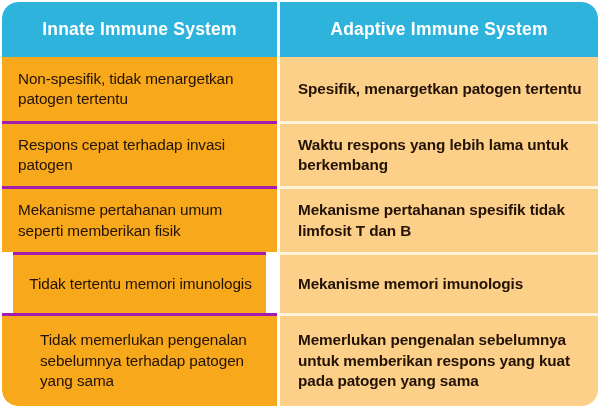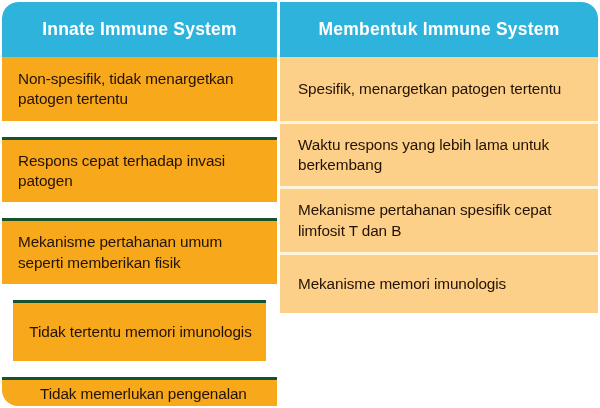--- a/index.html
+++ b/index.html
@@ -96,50 +96,51 @@
     color: #231206;
     letter-spacing: -0.1px;
   }
   .col-left .cell {
     background: #F7A81B;
   }
   .col-right .cell {
     background: #FCD089;
     padding-left: 18px;
     padding-right: 12px;
+    font-weight: bold;
   }
 
   
   .cell.r0 { flex: 0 0 64px; }
   .cell.r1 { flex: 0 0 65px; }
   .cell.r2 { flex: 0 0 66px; }
   .cell.r3 { flex: 0 0 61px; }
   .cell.r4 { flex: 1 1 auto; }
 
   
-  .col-left .cell + .cell { border-top: 3px solid #14532d; margin-top: 16px; }
+  .col-left .cell + .cell { border-top: 3px solid #a21caf; }
   .col-right .cell + .cell { border-top: 3px solid #FEF4DA; }
 
   .col-left .cell.r4 { border-bottom-left-radius: 16px; padding-left: 38px; }
   .col-right .cell.r4 { border-bottom-right-radius: 16px; }
 
   .cell-text { display: block; }
 </style>
 </head>
 <body>
 
 <div id="table-wrap">
   <div class="comparison-table">
 
     <div class="table-header">
       <div class="header-cell col-left">
         <span class="cell-text">Innate Immune System</span>
       </div>
       <div class="header-cell col-right">
-        <span class="cell-text">Membentuk Immune System</span>
+        <span class="cell-text">Adaptive Immune System</span>
       </div>
     </div>
 
     <div class="table-body">
 
       <div class="column col-left">
         <div class="cell r0">
           <span class="cell-text">Non-spesifik, tidak menargetkan patogen tertentu</span>
         </div>
         <div class="cell r1">
@@ -157,22 +158,25 @@
       </div>
 
       <div class="column col-right">
         <div class="cell r0">
           <span class="cell-text">Spesifik, menargetkan patogen tertentu</span>
         </div>
         <div class="cell r1">
           <span class="cell-text">Waktu respons yang lebih lama untuk berkembang</span>
         </div>
         <div class="cell r2">
-          <span class="cell-text">Mekanisme pertahanan spesifik cepat limfosit T dan B</span>
+          <span class="cell-text">Mekanisme pertahanan spesifik tidak limfosit T dan B</span>
         </div>
         <div class="cell r3">
           <span class="cell-text">Mekanisme memori imunologis</span>
+        </div>
+        <div class="cell r4">
+          <span class="cell-text">Memerlukan pengenalan sebelumnya untuk memberikan respons yang kuat pada patogen yang sama</span>
         </div>
       </div>
 
     </div>
   </div>
 </div>
 
 </body></html>

